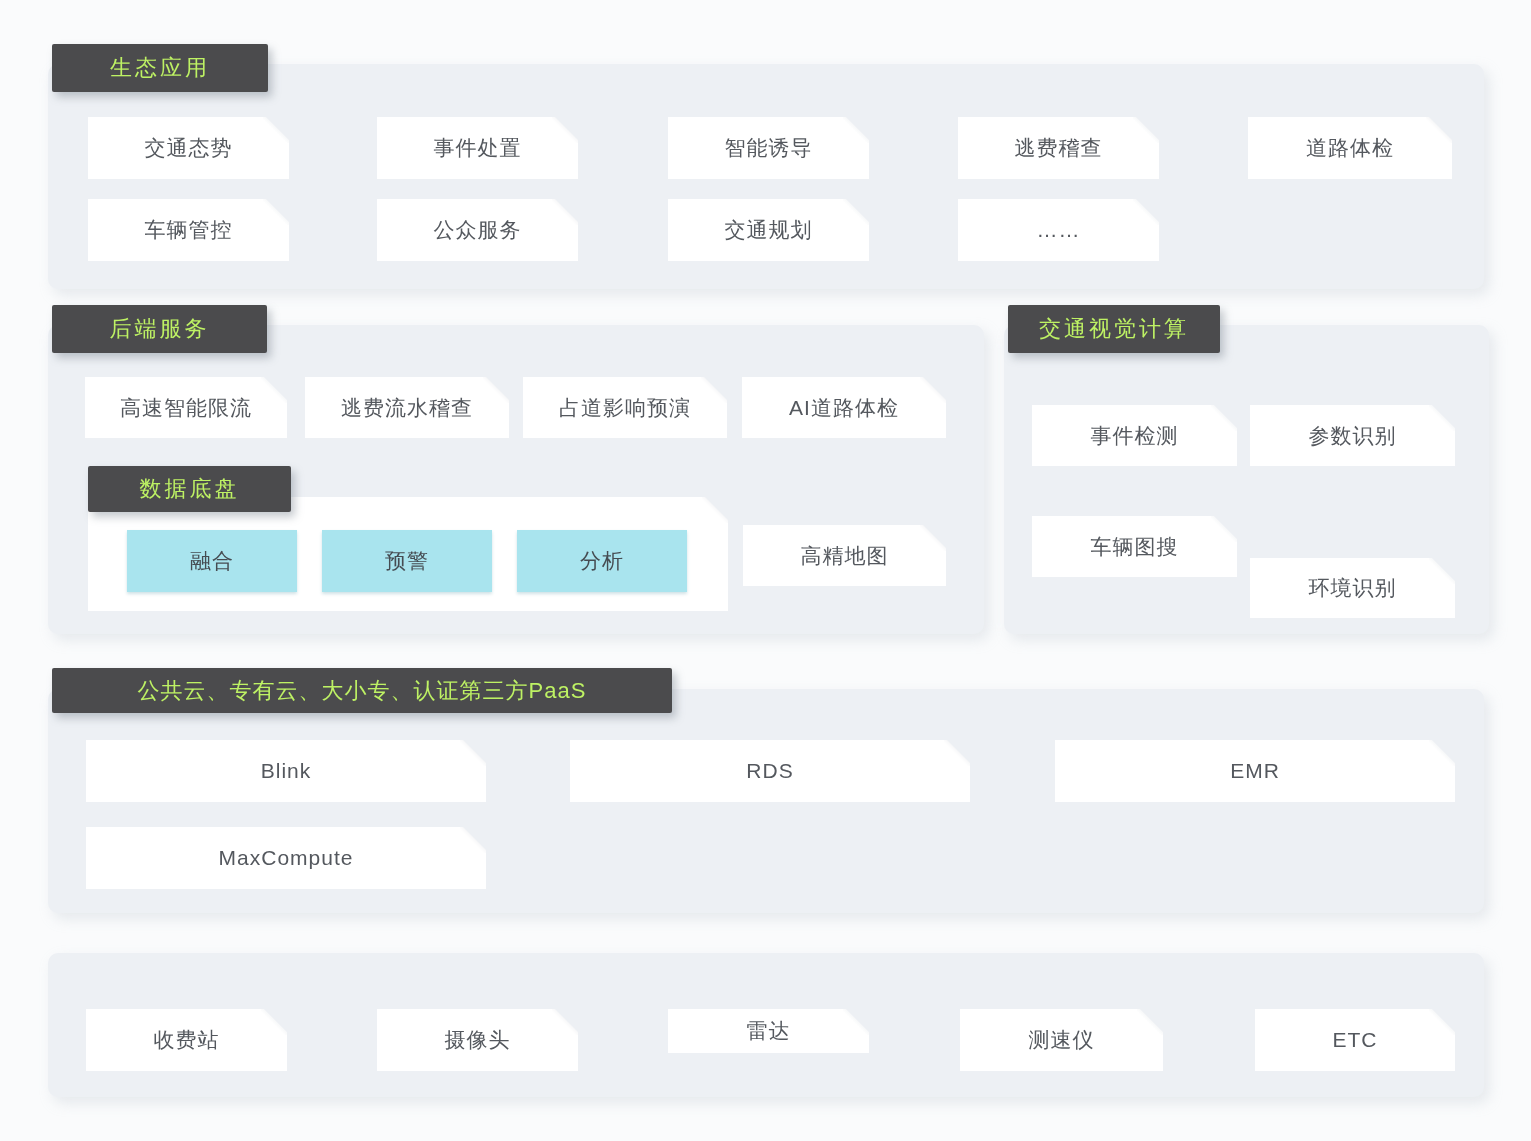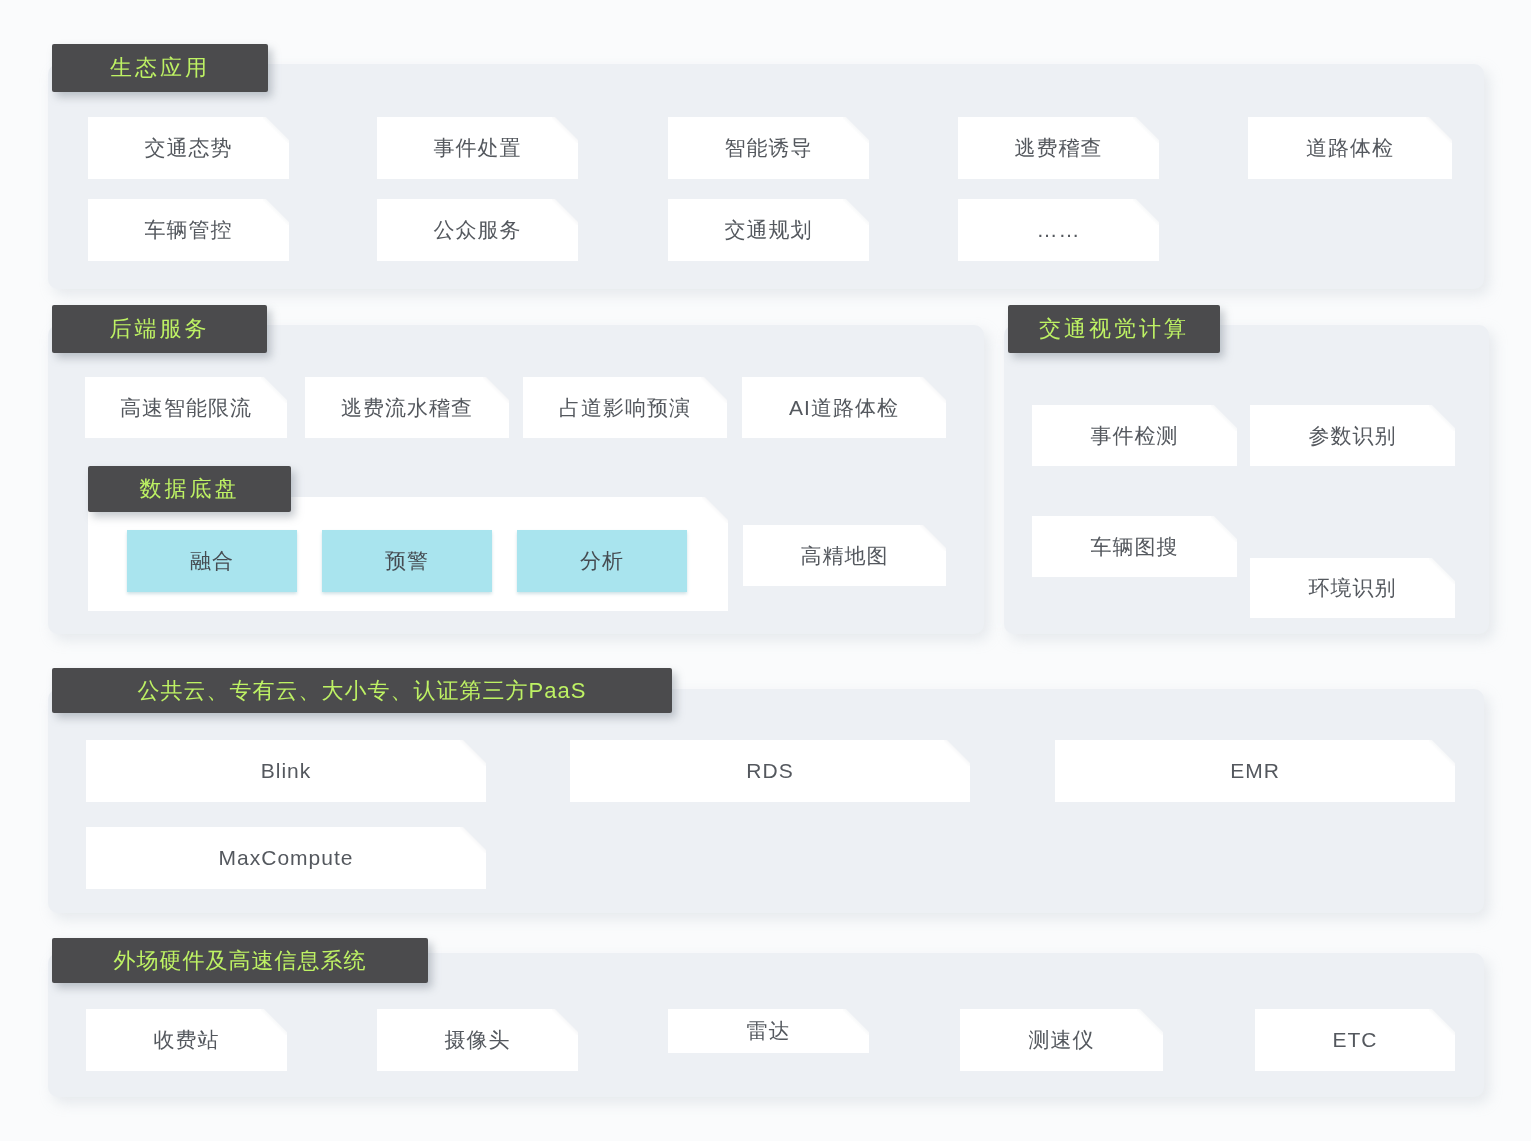--- a/index.html
+++ b/index.html
@@ -115,21 +115,20 @@
 
   <div class="panel" style="left:48px;top:689px;width:1436px;height:224px;"></div>
   <div class="hdr wide" style="left:52px;top:668px;width:620px;height:45px;">公共云、专有云、大小专、认证第三方PaaS</div>
 
   <div class="card" style="left:86px;top:740px;width:400px;height:62px;">Blink</div>
   <div class="card" style="left:570px;top:740px;width:400px;height:62px;">RDS</div>
   <div class="card" style="left:1055px;top:740px;width:400px;height:62px;">EMR</div>
   <div class="card" style="left:86px;top:827px;width:400px;height:62px;">MaxCompute</div>
 
   <div class="panel" style="left:48px;top:953px;width:1436px;height:144px;"></div>
-  <div class="hdr wide" style="left:52px;top:938px;width:376px;height:45px;">外场硬件及高速信息系统</div>
 
   <div class="card" style="left:86px;top:1009px;width:201px;height:62px;">收费站</div>
   <div class="card" style="left:377px;top:1009px;width:201px;height:62px;">摄像头</div>
   <div class="card" style="left:668px;top:1009px;width:201px;height:44px;">雷达</div>
   <div class="card" style="left:960px;top:1009px;width:203px;height:62px;">测速仪</div>
   <div class="card" style="left:1255px;top:1009px;width:200px;height:62px;">ETC</div>
 
 </div>
 
 </body></html>

